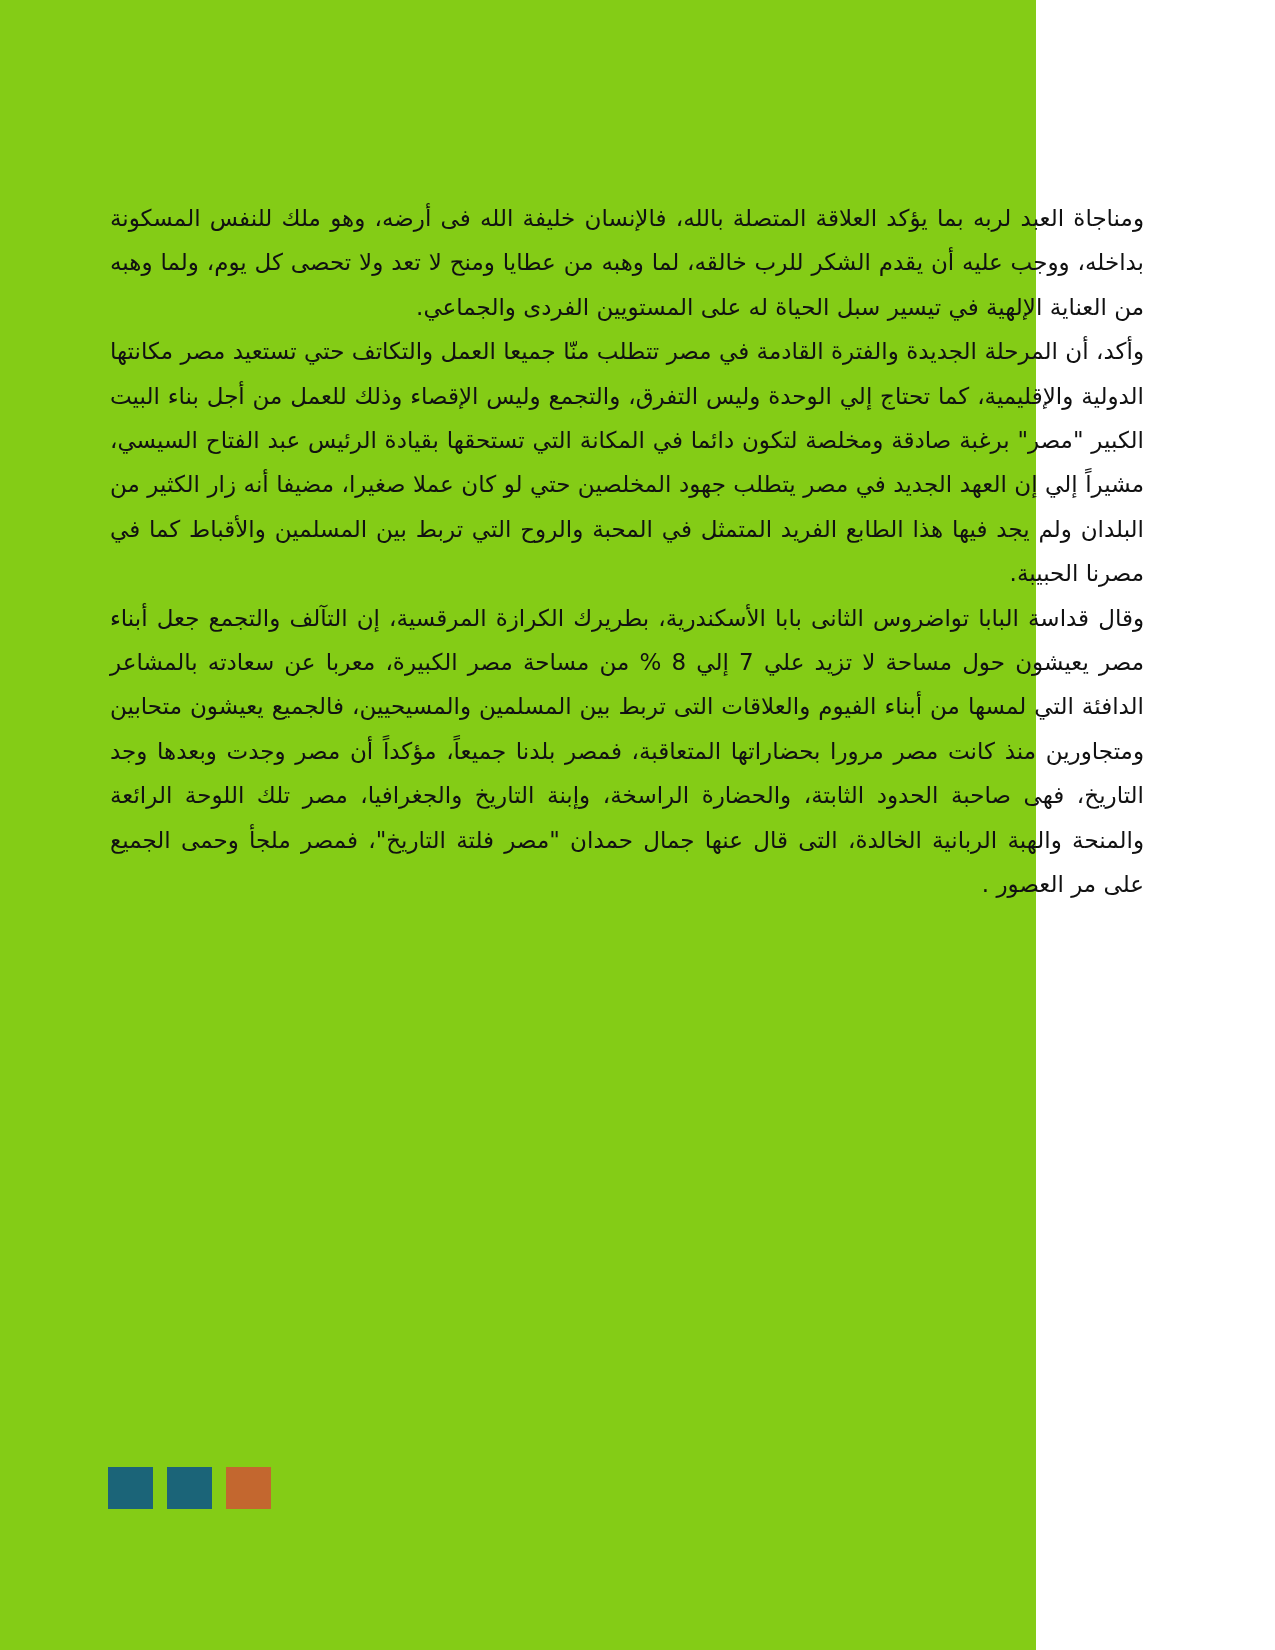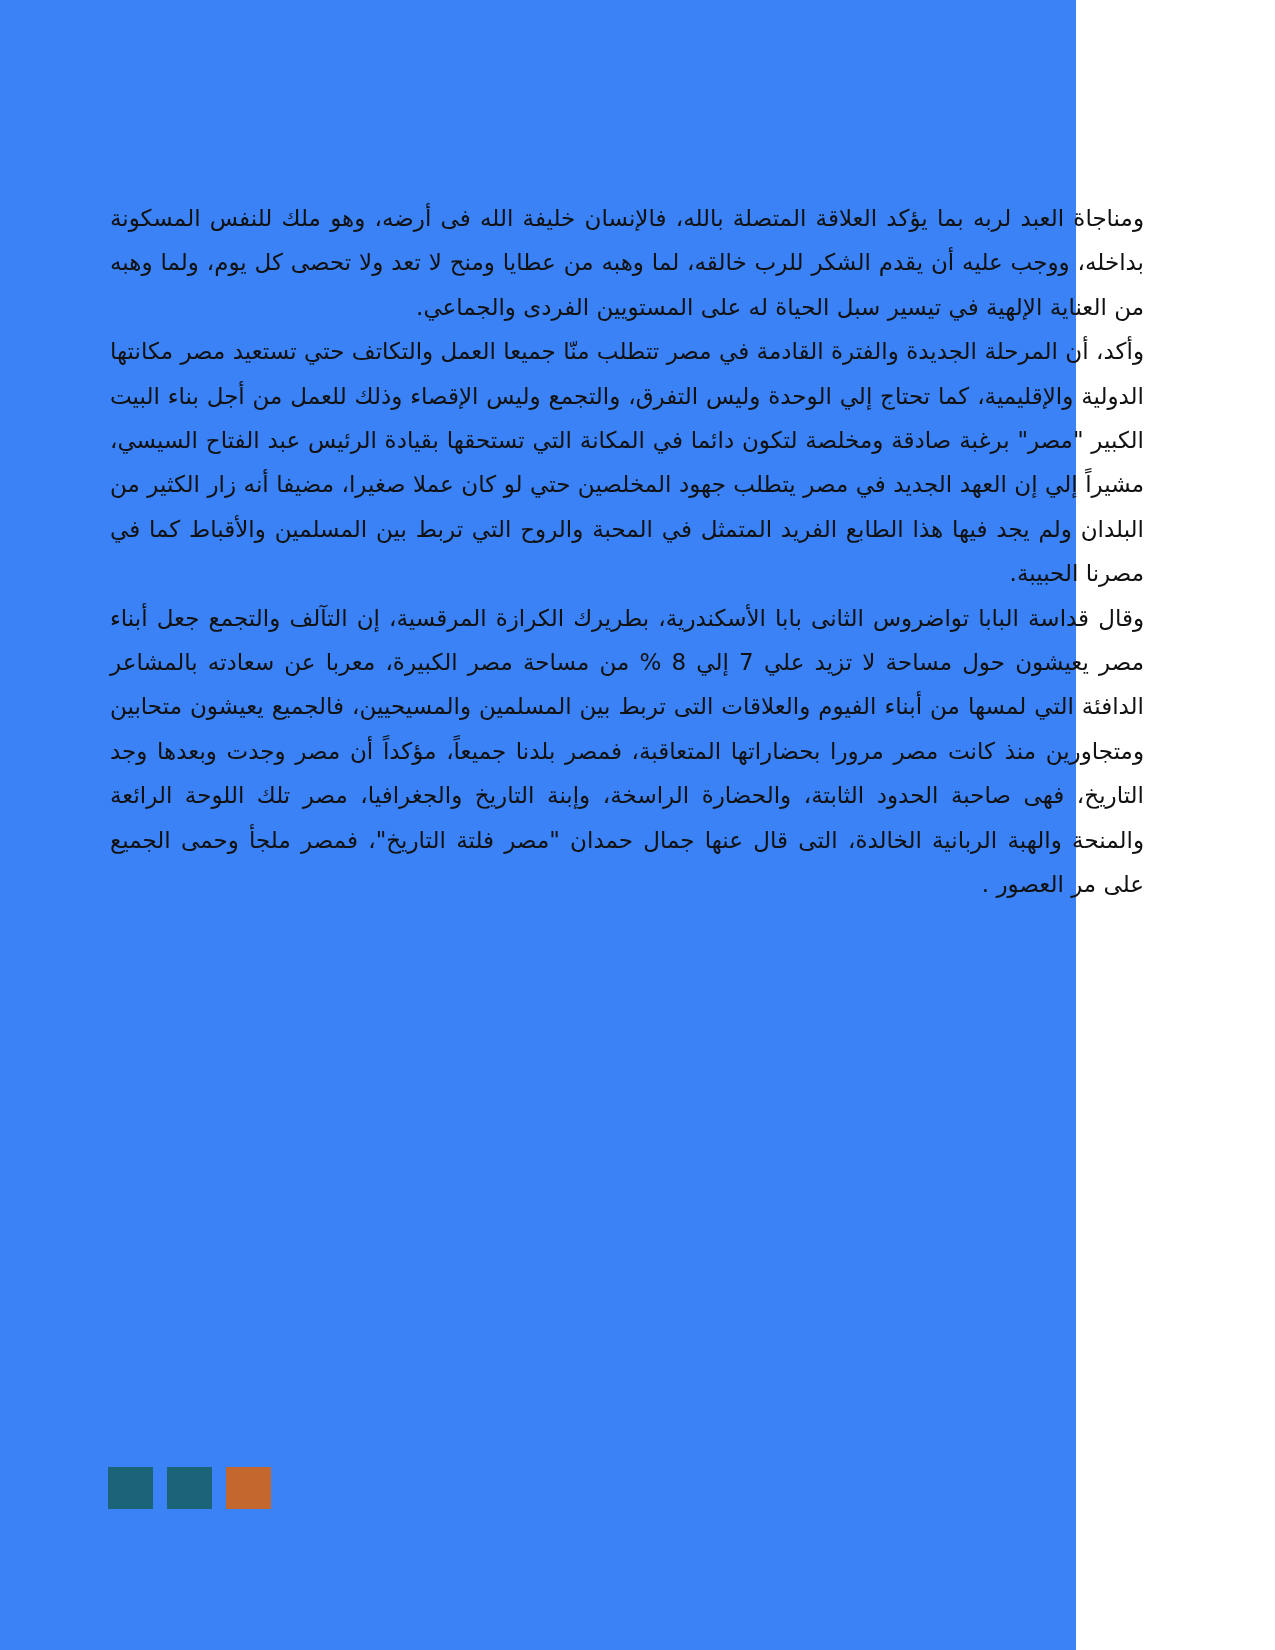--- a/index.html
+++ b/index.html
@@ -1,17 +1,17 @@
 <!DOCTYPE html>
 <html><head>
 <meta charset="utf-8">
 <style>
   html, body { margin: 0; padding: 0; background: #ffffff; }
   body { width: 1275px; height: 1650px; position: relative; overflow: hidden; }
-  .page { position: absolute; left: 0; top: 0; width: 1036px; height: 1650px; background: #3b82f6; padding-left: 40px; }
+  .page { position: absolute; left: 0; top: 0; width: 1036px; height: 1650px; background: #84cc16; }
   .text-block {
     position: absolute;
     left: 110px;
     top: 196px;
     width: 1034px;
     direction: rtl;
     text-align: justify;
     font-family: "DejaVu Sans", sans-serif;
     font-size: 23px;
     line-height: 44.4px;

